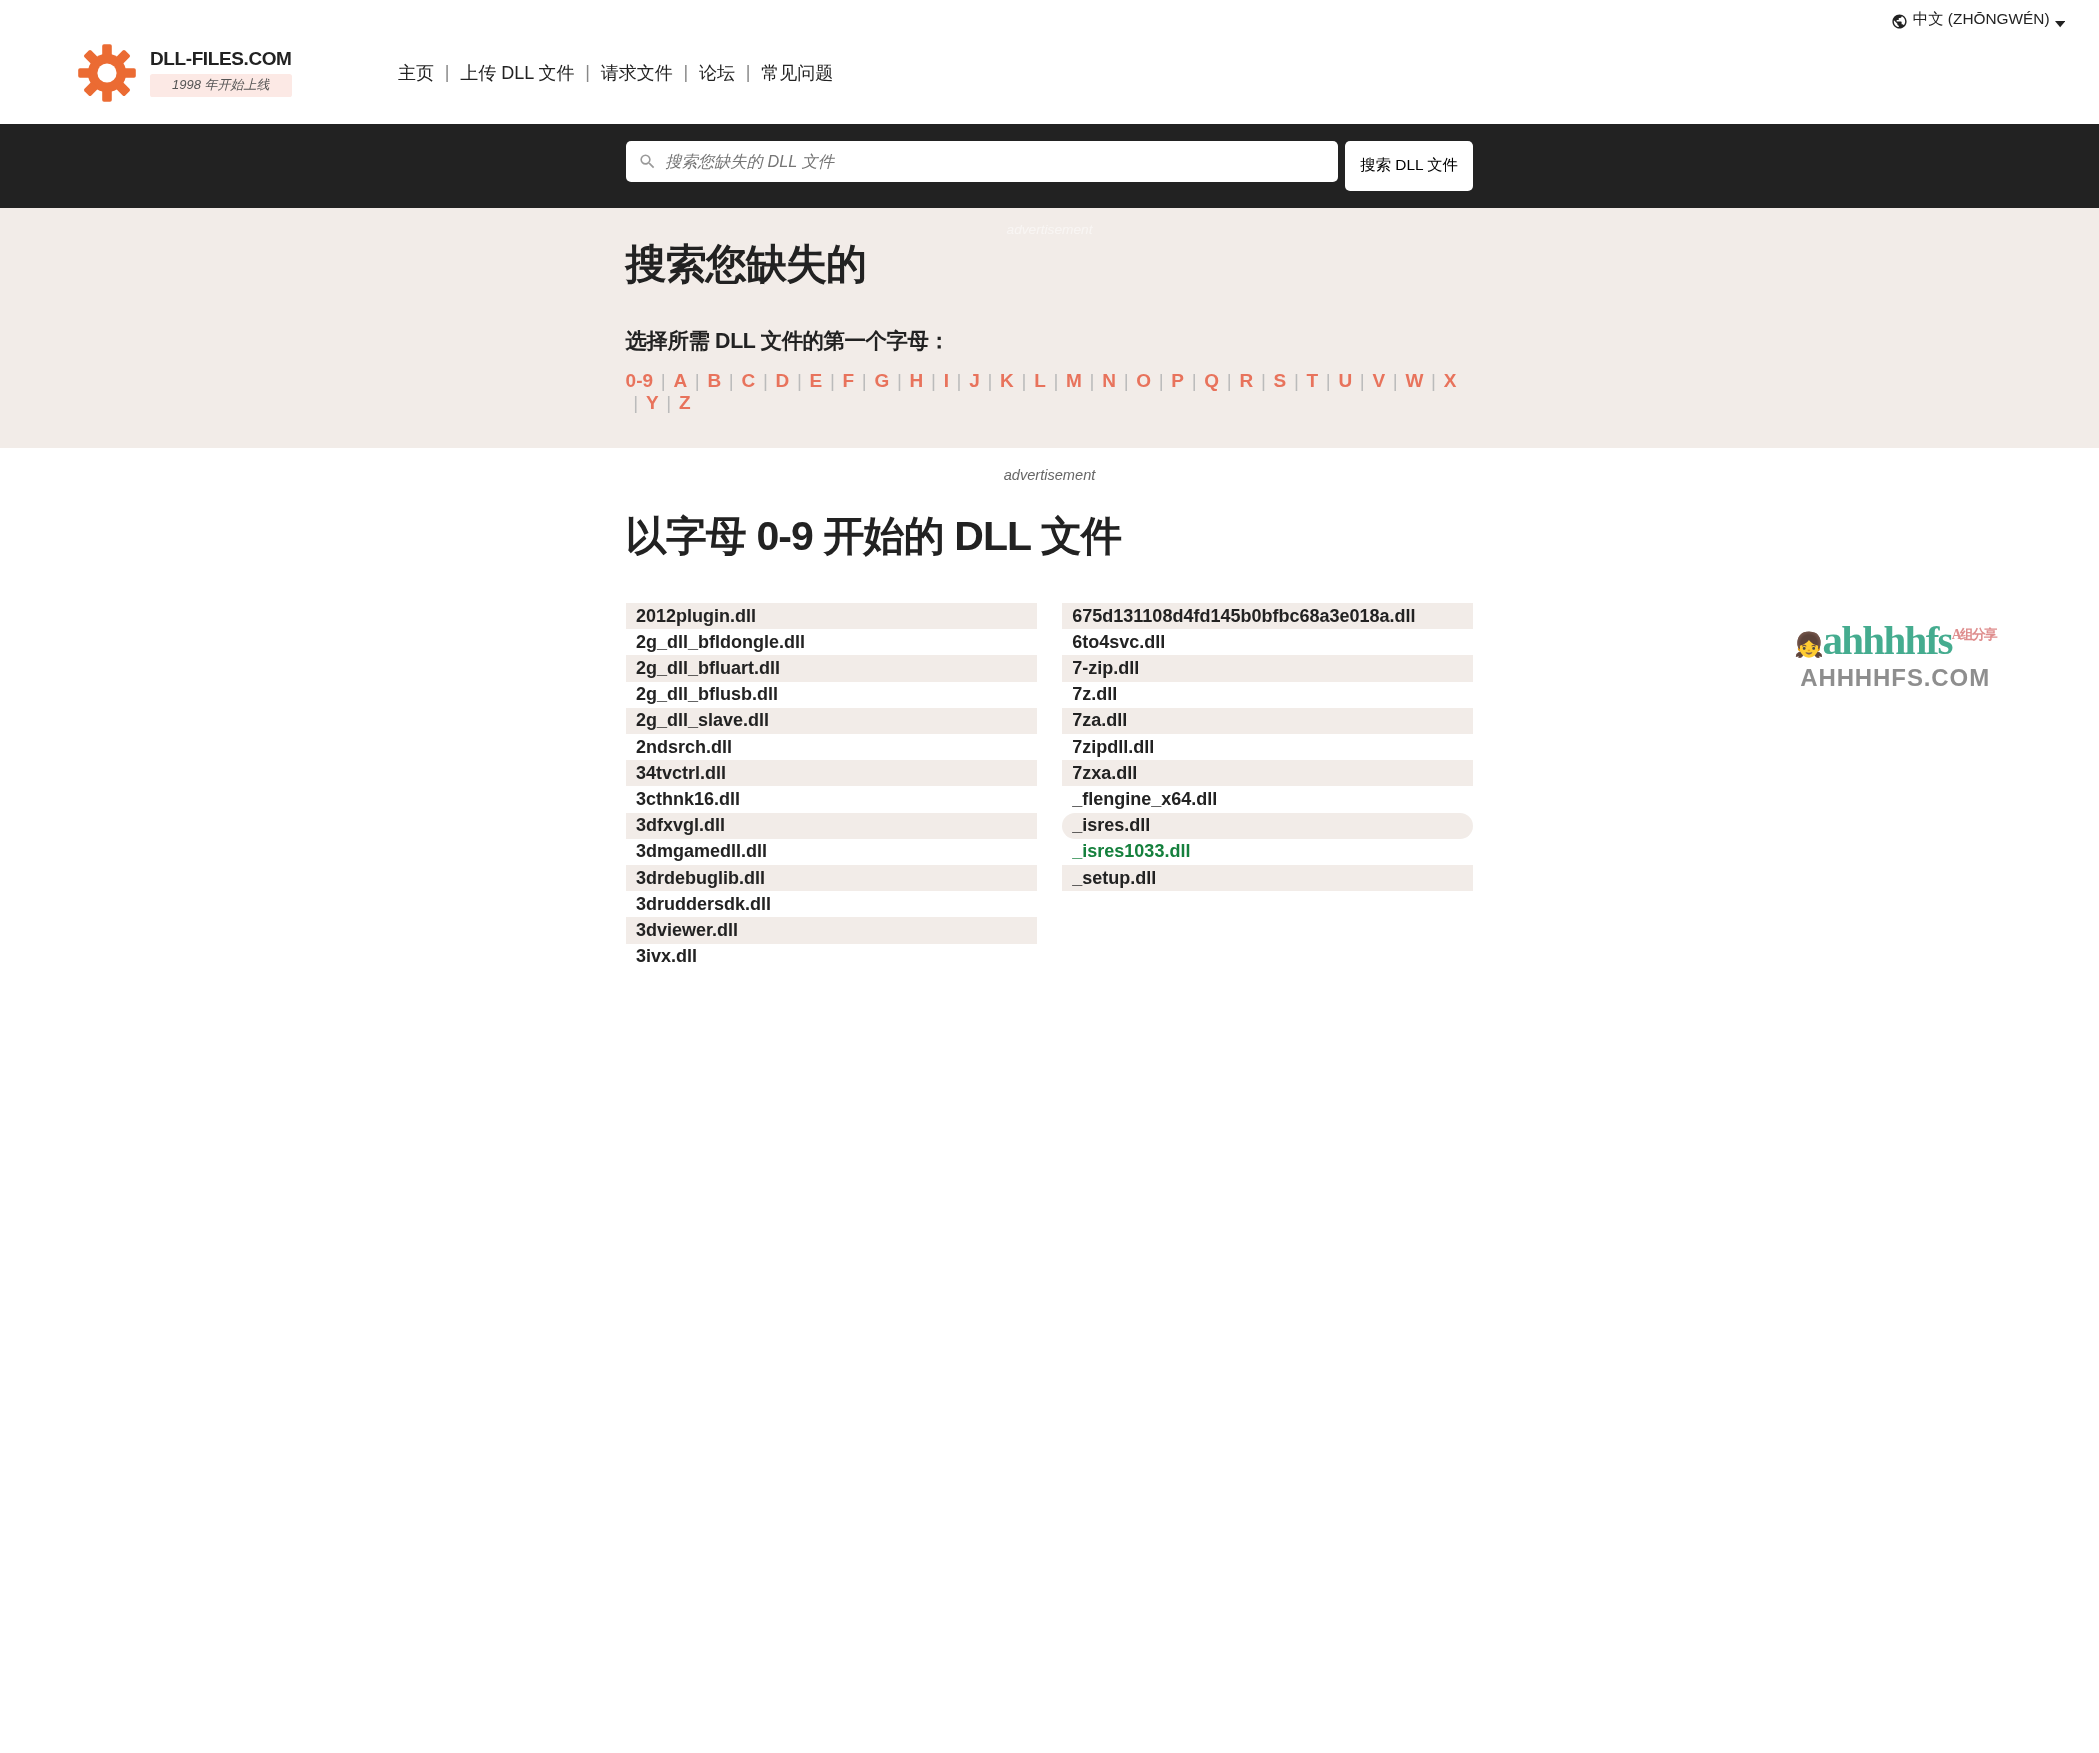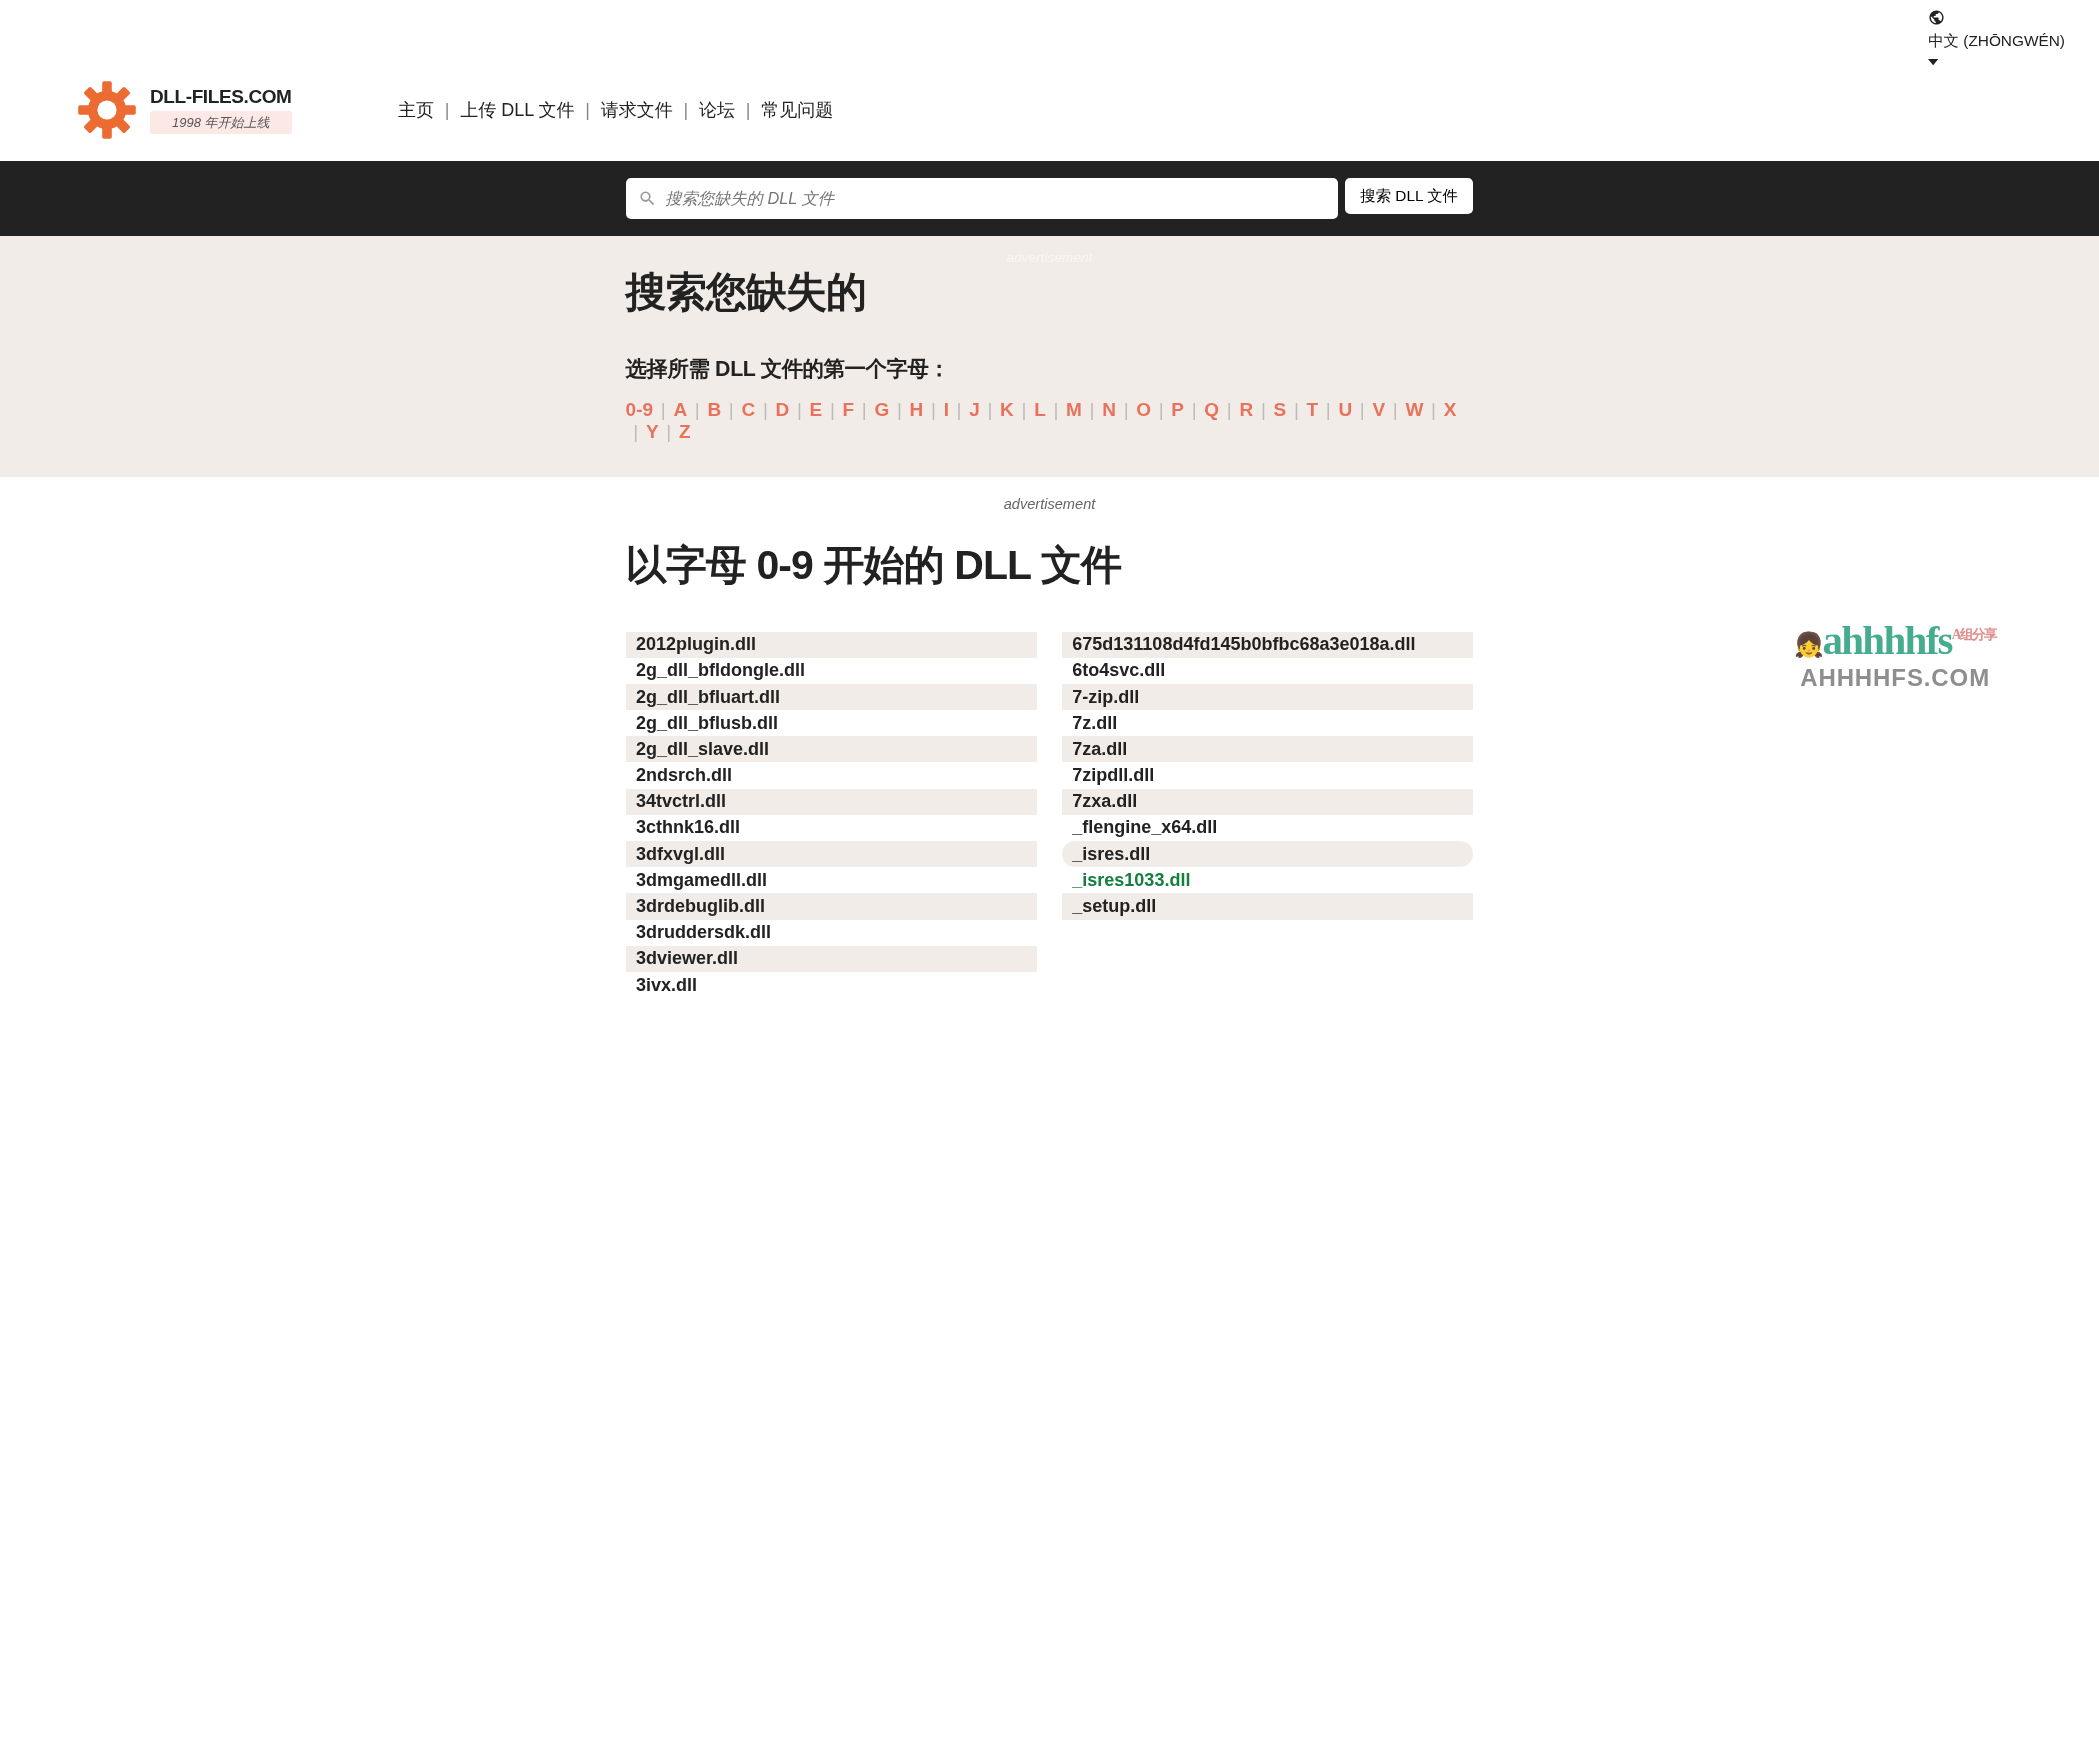--- a/index.html
+++ b/index.html
@@ -1,32 +1,32 @@
 <!DOCTYPE html>
 <html style="font-size:13.7px"><head>
 <meta charset="utf-8">
 <style>
 * { margin: 0; padding: 0; box-sizing: border-box; }
 body { font-family: -apple-system, BlinkMacSystemFont, "Segoe UI", Arial, sans-serif; background: #fff; color: #222; }
 .top-bar { display: flex; justify-content: flex-end; padding: 8.6px 34px 0; }
-.lang-selector { display: flex; align-items: flex-start; gap: 5.1px; font-size: 15.4px; cursor: pointer; flex-direction: column; }
+.lang-selector { display: flex; align-items: flex-end; gap: 5.1px; font-size: 15.4px; cursor: pointer; }
 .header { display: flex; align-items: center; padding: 13px 77px 21.4px; gap: 17px; }
 .logo-block { display: flex; align-items: center; gap: 13px; }
 .logo-icon { width: 60px; height: 60px; }
 .logo-text { display: flex; flex-direction: column; }
 .site-name { font-size: 19px; font-weight: 900; letter-spacing: -0.4px; }
 .tagline { background: #fce9e5; color: #555; font-style: italic; font-size: 13px; padding: 2.6px 8.6px; margin-top: 3.4px; border-radius: 2.6px; text-align: center; }
 .nav { display: flex; gap: 4px; margin-left: 86px; font-size: 18px; align-items: center; }
 .nav a { color: #222; text-decoration: none; padding: 0 3.4px; }
 .nav-sep { color: #888; padding: 0 3.4px; }
 .search-bar { background: #222; padding: 17px 0; }
 .search-inner { max-width: 865px; margin: 0 auto; display: flex; gap: 7px; padding: 0 8.6px; }
 .search-box { flex: 1; display: flex; align-items: center; background: #fff; border-radius: 5.1px; padding: 0 12px; height: 41px; }
 .search-box input { border: none; outline: none; font-size: 16.3px; font-style: italic; color: #888; flex: 1; padding-left: 8.6px; }
-.search-btn { background: #fff; border: none; border-radius: 5.1px; padding: 0 15.4px; font-size: 15.4px; font-weight: 500; cursor: pointer; height: 36px; }
+.search-btn { background: #fff; border: none; border-radius: 5.1px; padding: 0 15.4px; font-size: 15.4px; font-weight: 500; cursor: pointer; height: 50px; }
 .ad-top { background: #f2ece8; min-height: 240px; }
 .ad-top-label { text-align: center; font-style: italic; color: #fff; font-size: 13.7px; padding-top: 13.7px; opacity: 0.5; }
 .content { max-width: 865px; margin: 0 auto; padding: 0 8.6px; }
 .browse-section { background: #f2ece8; padding-bottom: 34px; }
 .h1 { font-size: 41px; font-weight: 900; padding-top: 0; margin-bottom: 34px; letter-spacing: -0.9px; }
 .subhead { font-size: 21.4px; font-weight: 900; margin-bottom: 15.4px; letter-spacing: -0.4px; }
 .alpha-nav { display: flex; flex-wrap: wrap; align-items: center; font-size: 19px; font-weight: 700; }
 .alpha-nav a { color: #e8735c; text-decoration: none; }
 .alpha-sep { color: #bbb; padding: 0 7.7px; font-weight: 400; }
 .ad-mid { text-align: center; font-style: italic; color: #666; font-size: 14.6px; padding: 19px 0 26px; }

